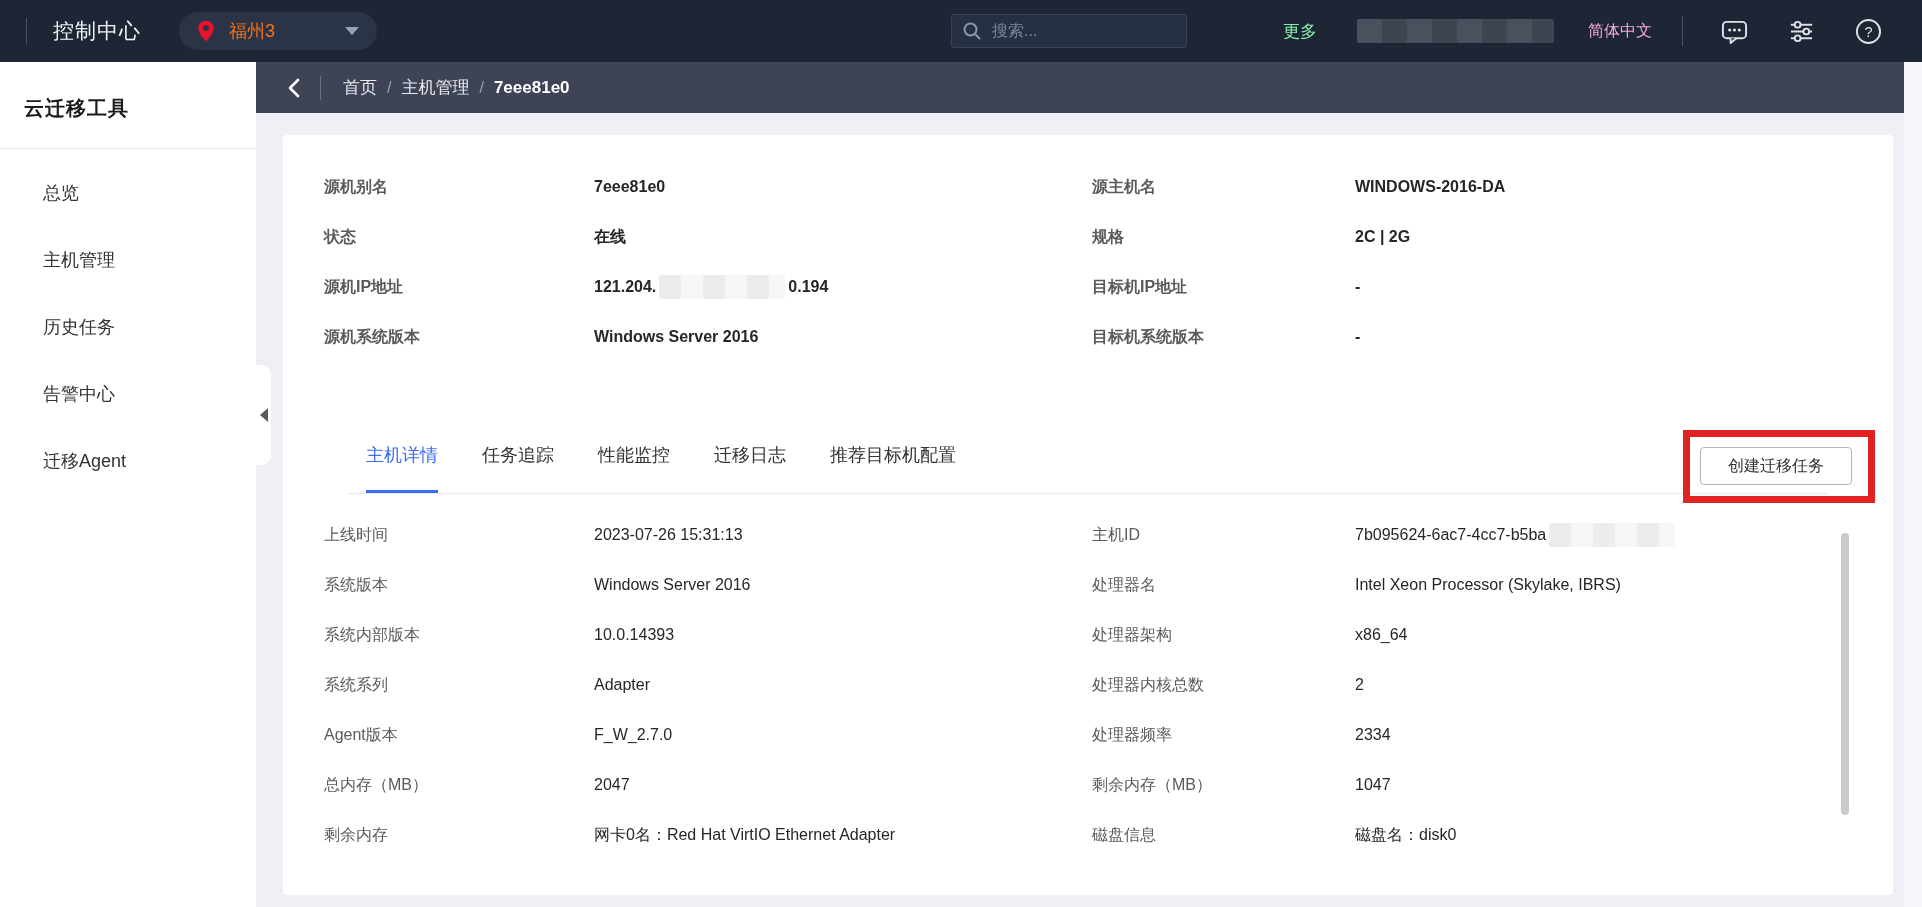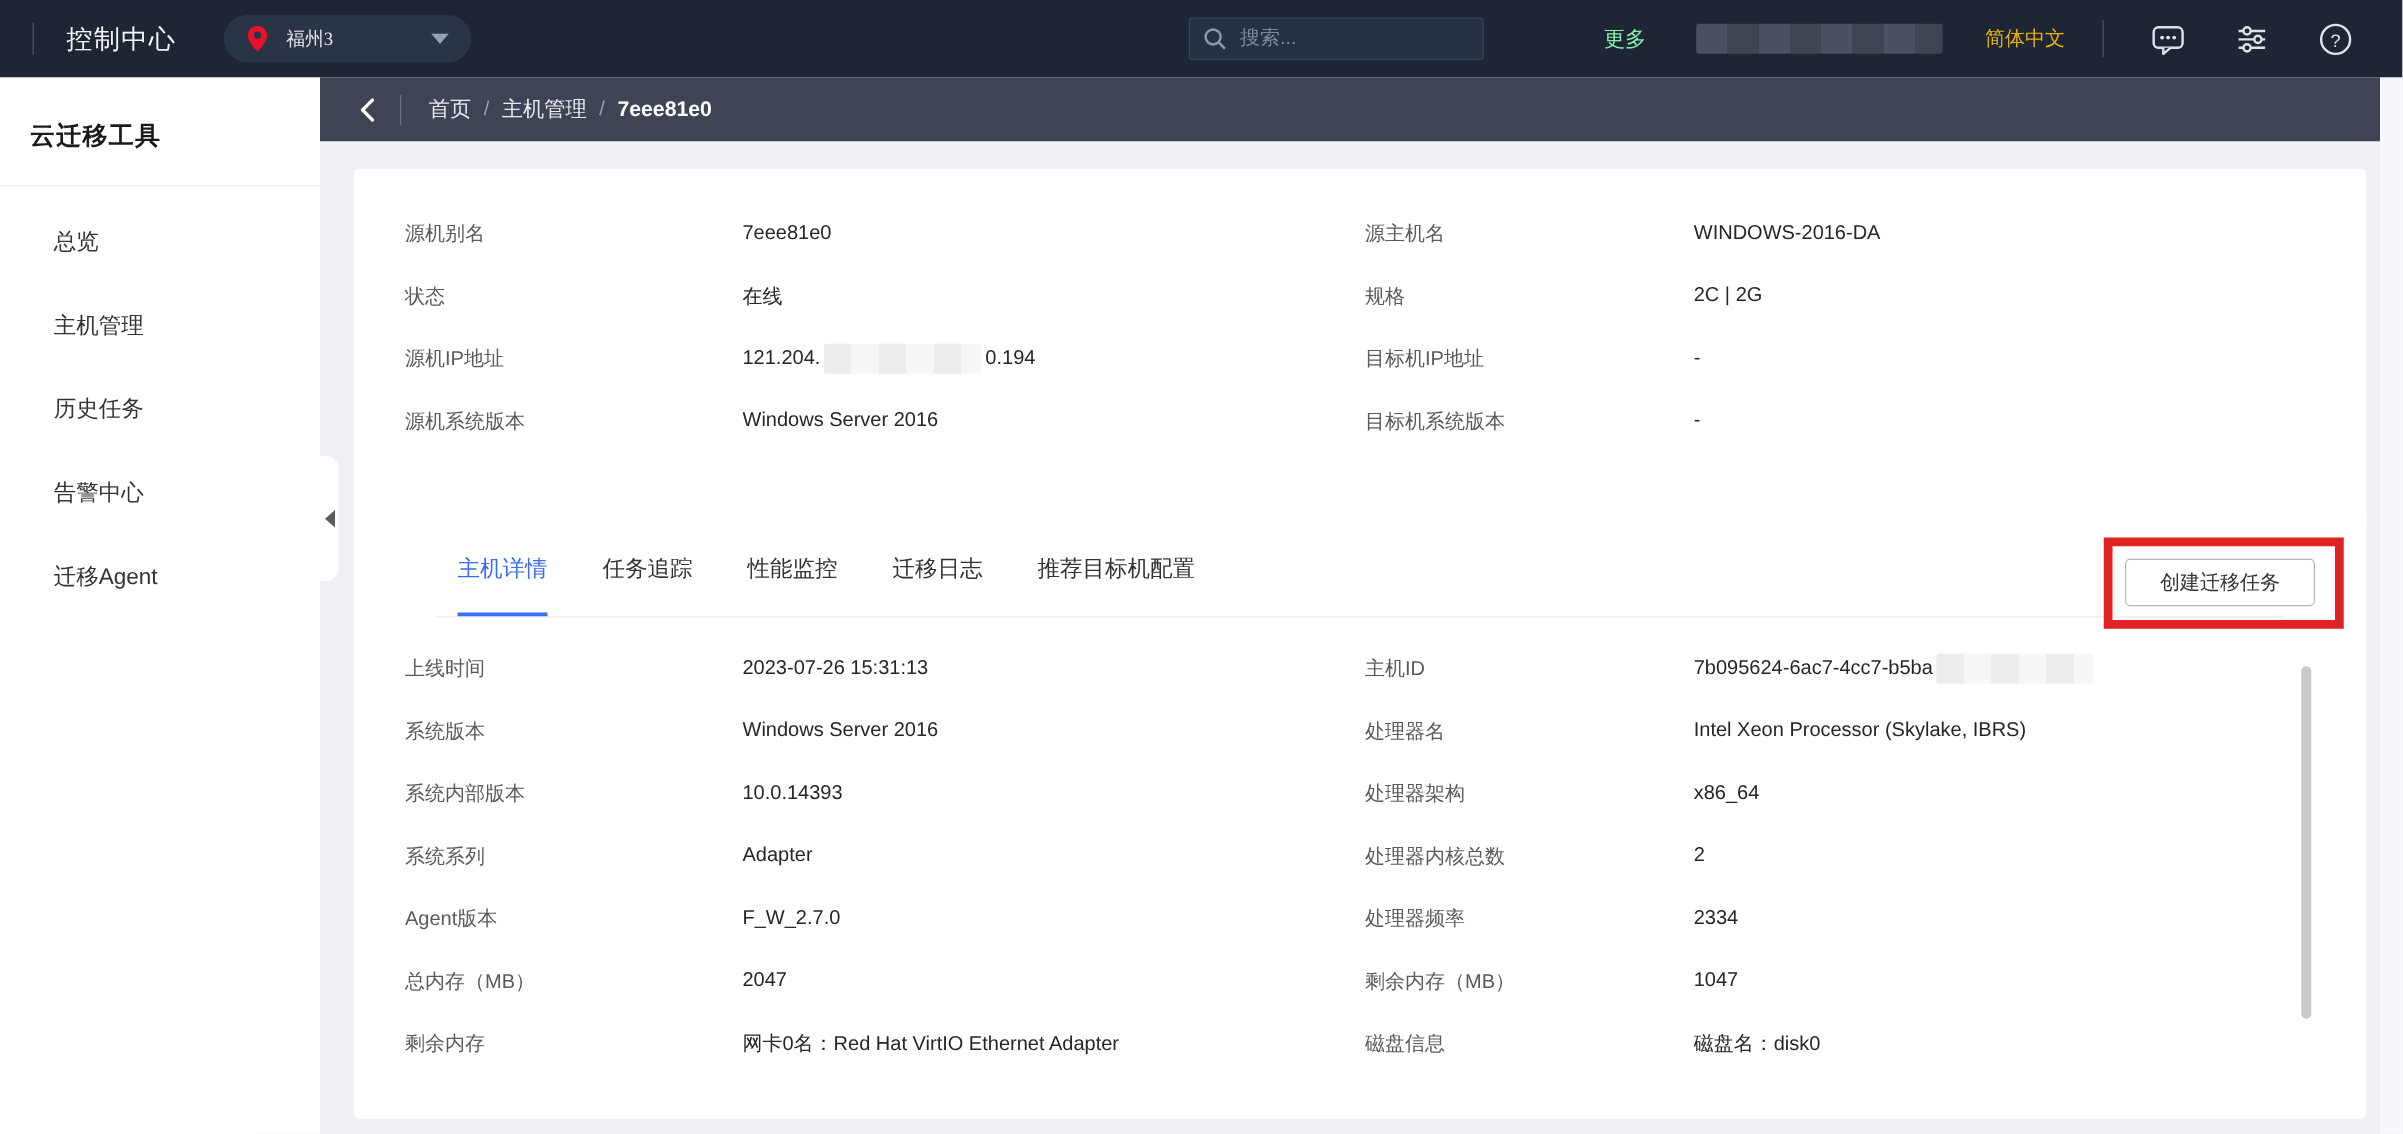--- a/index.html
+++ b/index.html
@@ -11,34 +11,34 @@
   .navbar { position:absolute; left:0; top:0; width:1922px; height:62px;
             background:#1e2534; display:flex; align-items:center; }
   .logo-wrap { display:flex; align-items:center; margin-left:38px; }
   .logo-icon { width:68px; height:44px; }
   .logo-text { color:#fff; font-size:27px; font-weight:bold; margin-left:10px; letter-spacing:1px; }
   .nav-sep { width:1px; height:26px; background:#4a5164; margin:0 26px; }
   .console-label { color:#f2f4f8; font-size:21px; letter-spacing:1px; }
   .region-pill { display:flex; align-items:center; height:38px; min-width:198px;
                  background:#2b3347; border-radius:19px; margin-left:38px; padding:0 18px; cursor:pointer; }
   .pin-icon { width:18px; height:22px; }
-  .region-text { color:#e5e5e5; font-size:15px; margin-left:14px;font-family:Liberation Serif, serif; }
+  .region-text { color:#f97316; font-size:18px; margin-left:14px; }
   .caret { width:0; height:0; border-left:7px solid transparent; border-right:7px solid transparent;
            border-top:8px solid #98a0b3; margin-left:auto; }
   .nav-spacer { flex:1; }
   .search-box { display:flex; align-items:center; width:236px; height:34px; background:#273043;
                 border:1px solid #39425a; border-radius:3px; padding:0 10px; margin-right:96px; }
   .search-box svg { flex:none; }
   .search-input { background:transparent; border:none; outline:none; color:#cfd4df; font-size:16px;
                   margin-left:10px; width:160px; font-family:inherit; }
   .search-input::placeholder { color:#7e8799; }
   .more-label { color:#86efac; font-size:17px; margin-right:40px; cursor:pointer; }
   .redact-dark { width:197px; height:24px; border-radius:2px; margin-right:34px;
                  background:repeating-linear-gradient(90deg,#4a505d 0 25px,#3e4450 25px 50px); }
-  .lang-label { color:#eab308; font-size:16px; margin-right:30px; cursor:pointer; }
+  .lang-label { color:#f9a8d4; font-size:16px; margin-right:30px; cursor:pointer; }
   .nav-sep2 { width:1px; height:30px; background:#4a5164; margin-right:38px; }
   .nav-icon { width:27px; height:27px; margin-right:40px; cursor:pointer; }
 
   
   .sidebar { position:absolute; left:0; top:62px; width:256px; height:845px; background:#fff; }
   .side-title { font-size:20px; font-weight:bold; color:#1a1a1a; padding:33px 0 0 24px; letter-spacing:1px; }
   .side-divider { height:1px; background:#e9e9e9; margin:26px 0 0 0; width:100%; }
   .side-items { padding-top:10px; }
   .side-item { height:67px; display:flex; align-items:center; padding-left:43px; font-size:18px;
                color:#333; cursor:pointer; }
@@ -54,21 +54,21 @@
   .back-icon { width:16px; height:20px; cursor:pointer; }
   .crumb-sep-line { width:1px; height:24px; background:#6b7183; margin:0 22px 0 18px; }
   .crumb-item { color:#e8eaf0; font-size:17px; cursor:pointer; }
   .crumb-item.current { color:#fff; font-weight:bold; cursor:default; }
   .crumb-slash { color:#9aa0b0; font-size:16px; margin:0 10px; }
 
   .right-rail { position:absolute; left:1904px; top:62px; width:18px; height:845px; background:#f7f8fb; }
 
   
   .card { position:absolute; background:#fff; border-radius:4px; }
-  .card1 { left:283px; top:135px; width:1610px; height:296px; }
+  .card1 { left:283px; top:135px; width:1610px; height:296px;font-weight:bold; }
   .card2 { left:283px; top:406px; width:1610px; height:489px; }
 
   .col { position:absolute; top:27px; }
   .col-l { left:41px;  width:720px; }
   .col-r { left:809px; width:760px; }
   .card2 .col { top:104px; }
   .f-row { height:50px; display:flex; align-items:center; }
   .f-label { width:270px; flex:none; font-size:16px; color:#5a5a5a; }
   .col-r .f-label { width:263px; }
   .f-value { font-size:16px; color:#262626; display:flex; align-items:center; }

